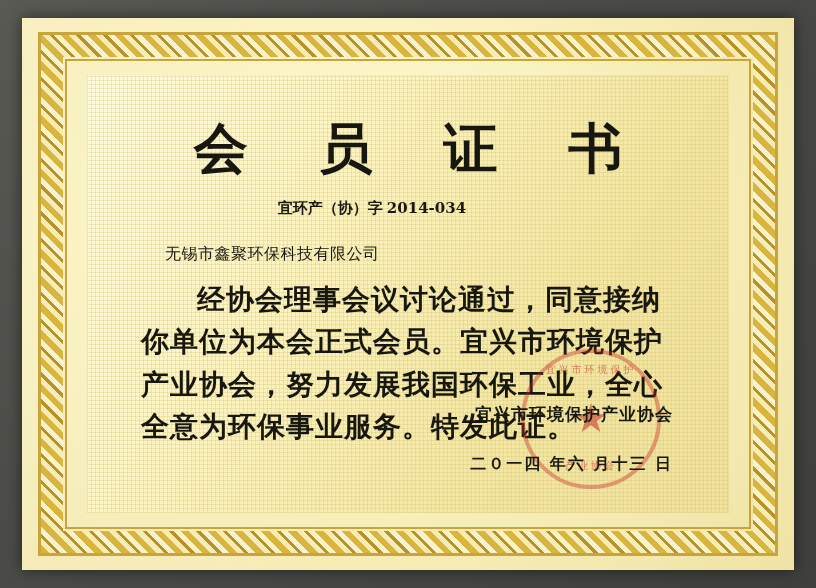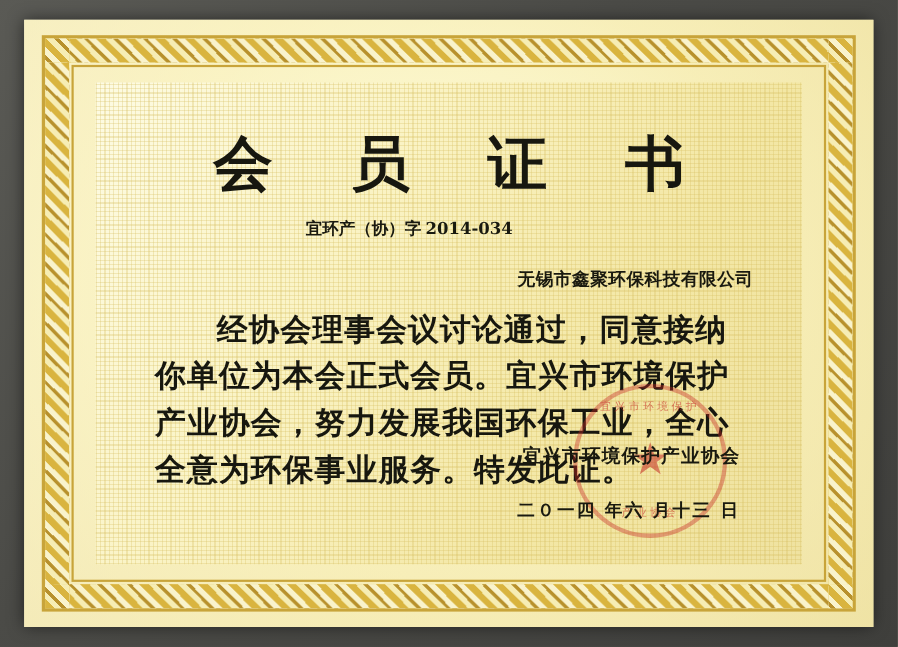--- a/index.html
+++ b/index.html
@@ -124,24 +124,23 @@
   #serial-row .serial-number {
     font-family: "DejaVu Serif", "Liberation Serif", serif;
     font-size: 15px;
     margin-left: 4px;
   }
 
   #recipient {
     margin-top: 26px;
     margin-left: 34px;
     font-size: 16px;
-    font-weight: 700;
+    font-weight: 400;
     letter-spacing: 0.5px;
     color: #19190f;
-    text-align: right;
   }
 
   #body-text {
     margin-top: 14px;
     margin-left: 10px;
     margin-right: 6px;
     font-size: 28px;
     font-weight: 700;
     line-height: 1.52;
     text-indent: 56px;

